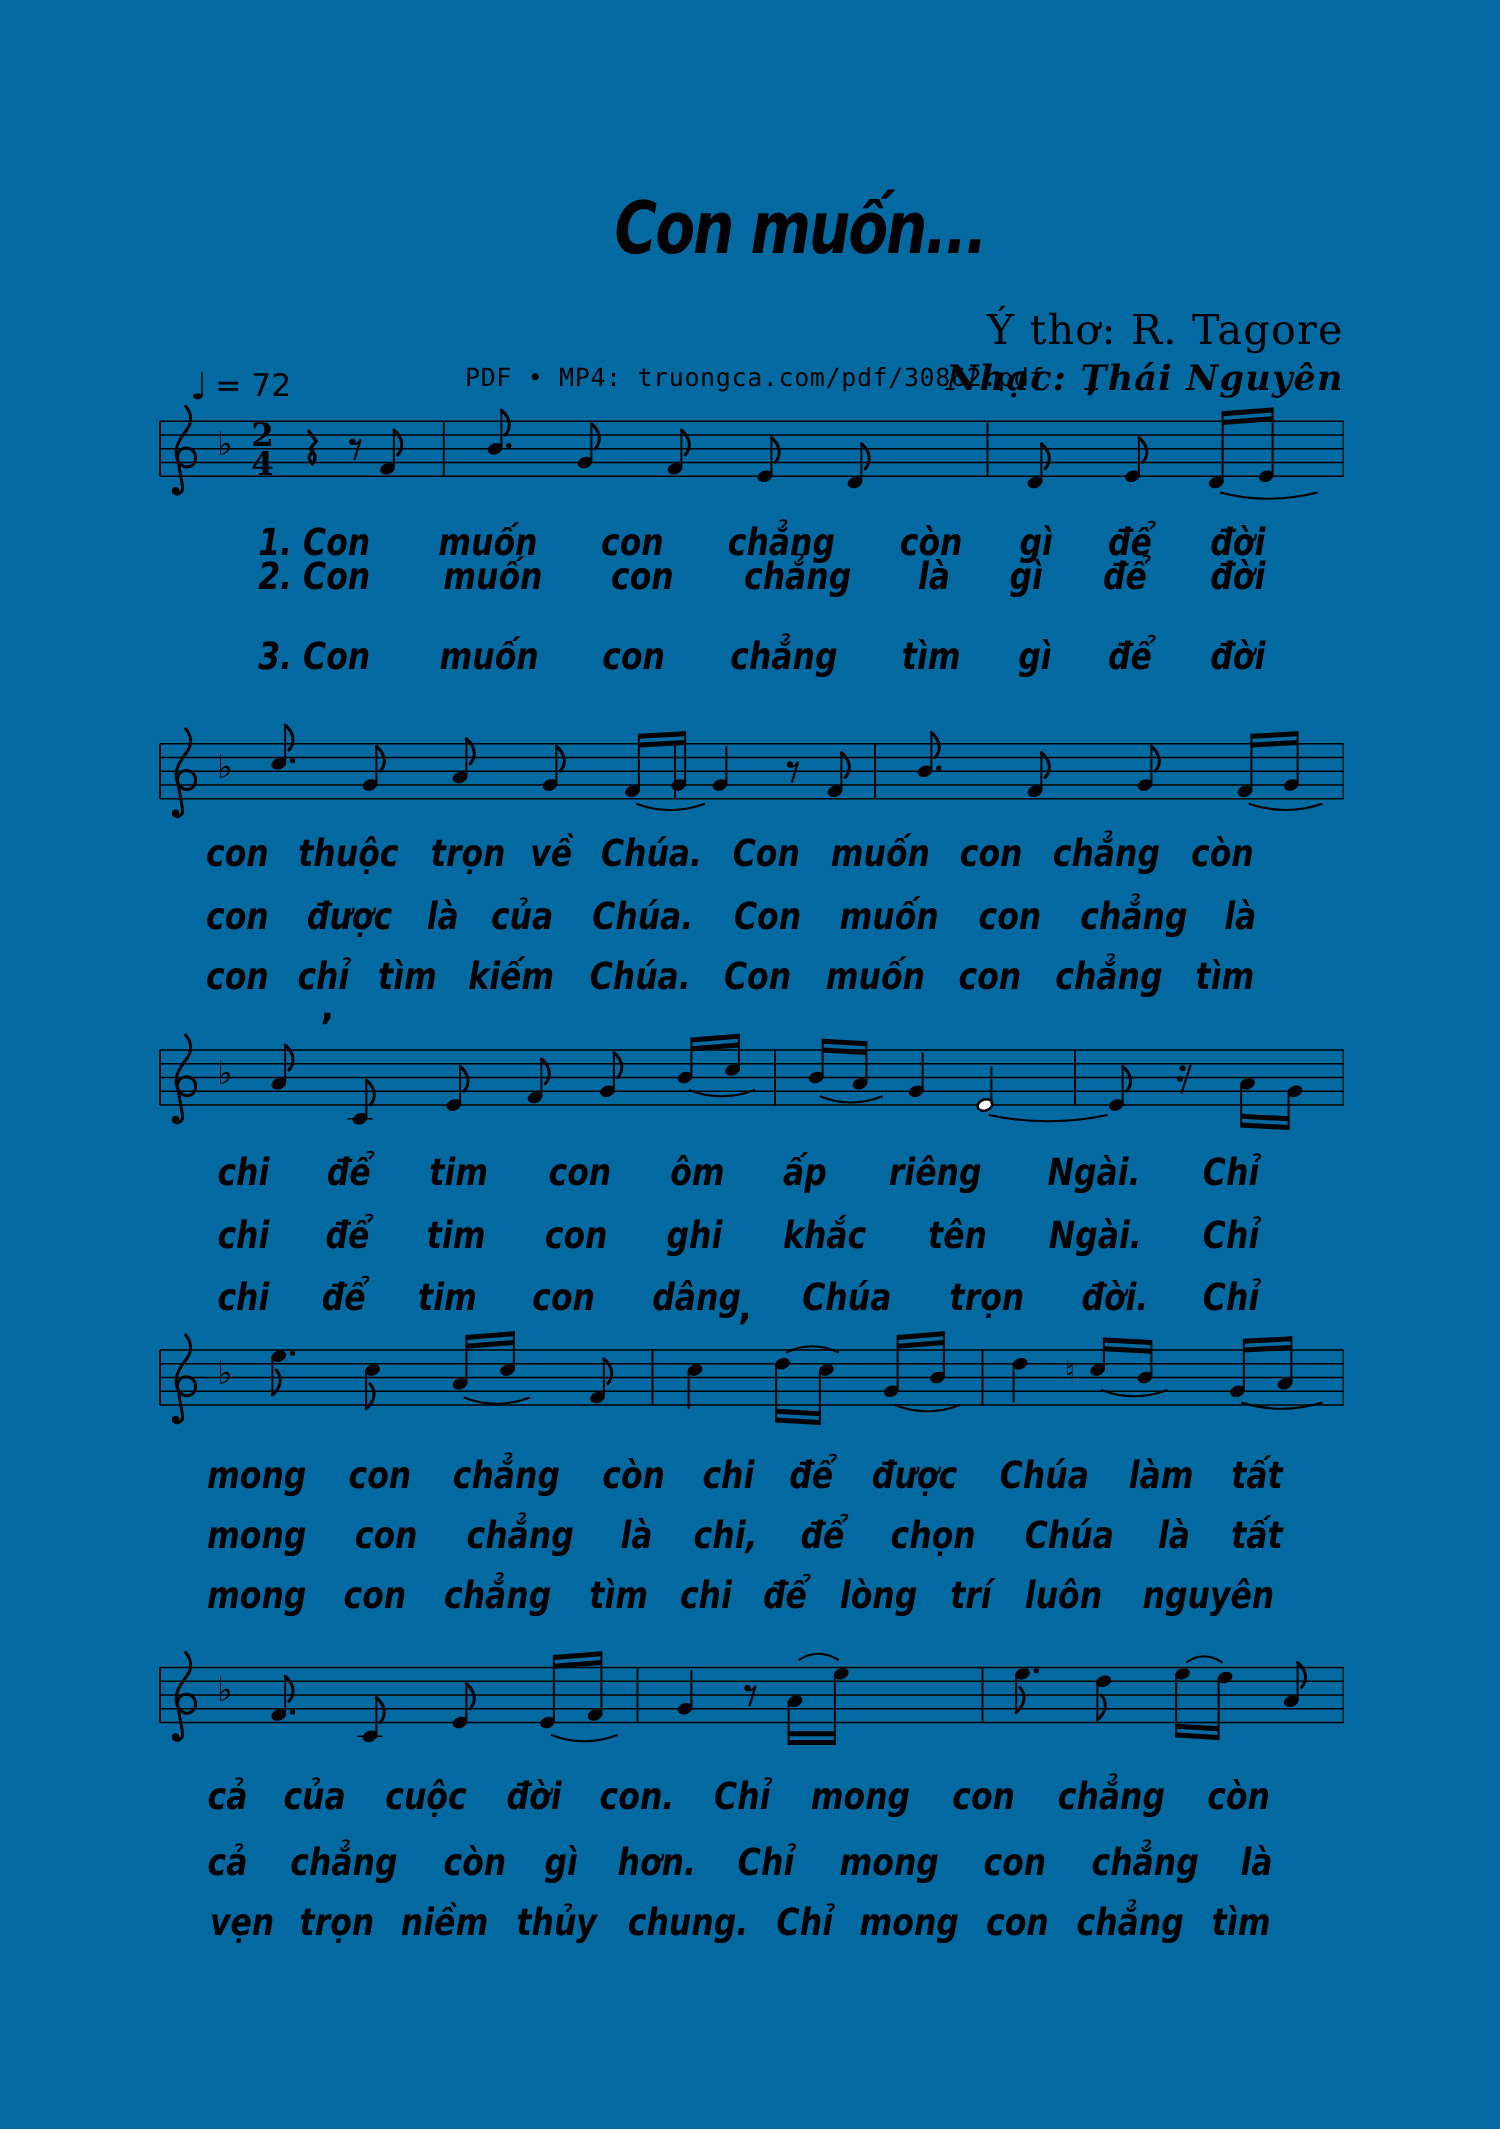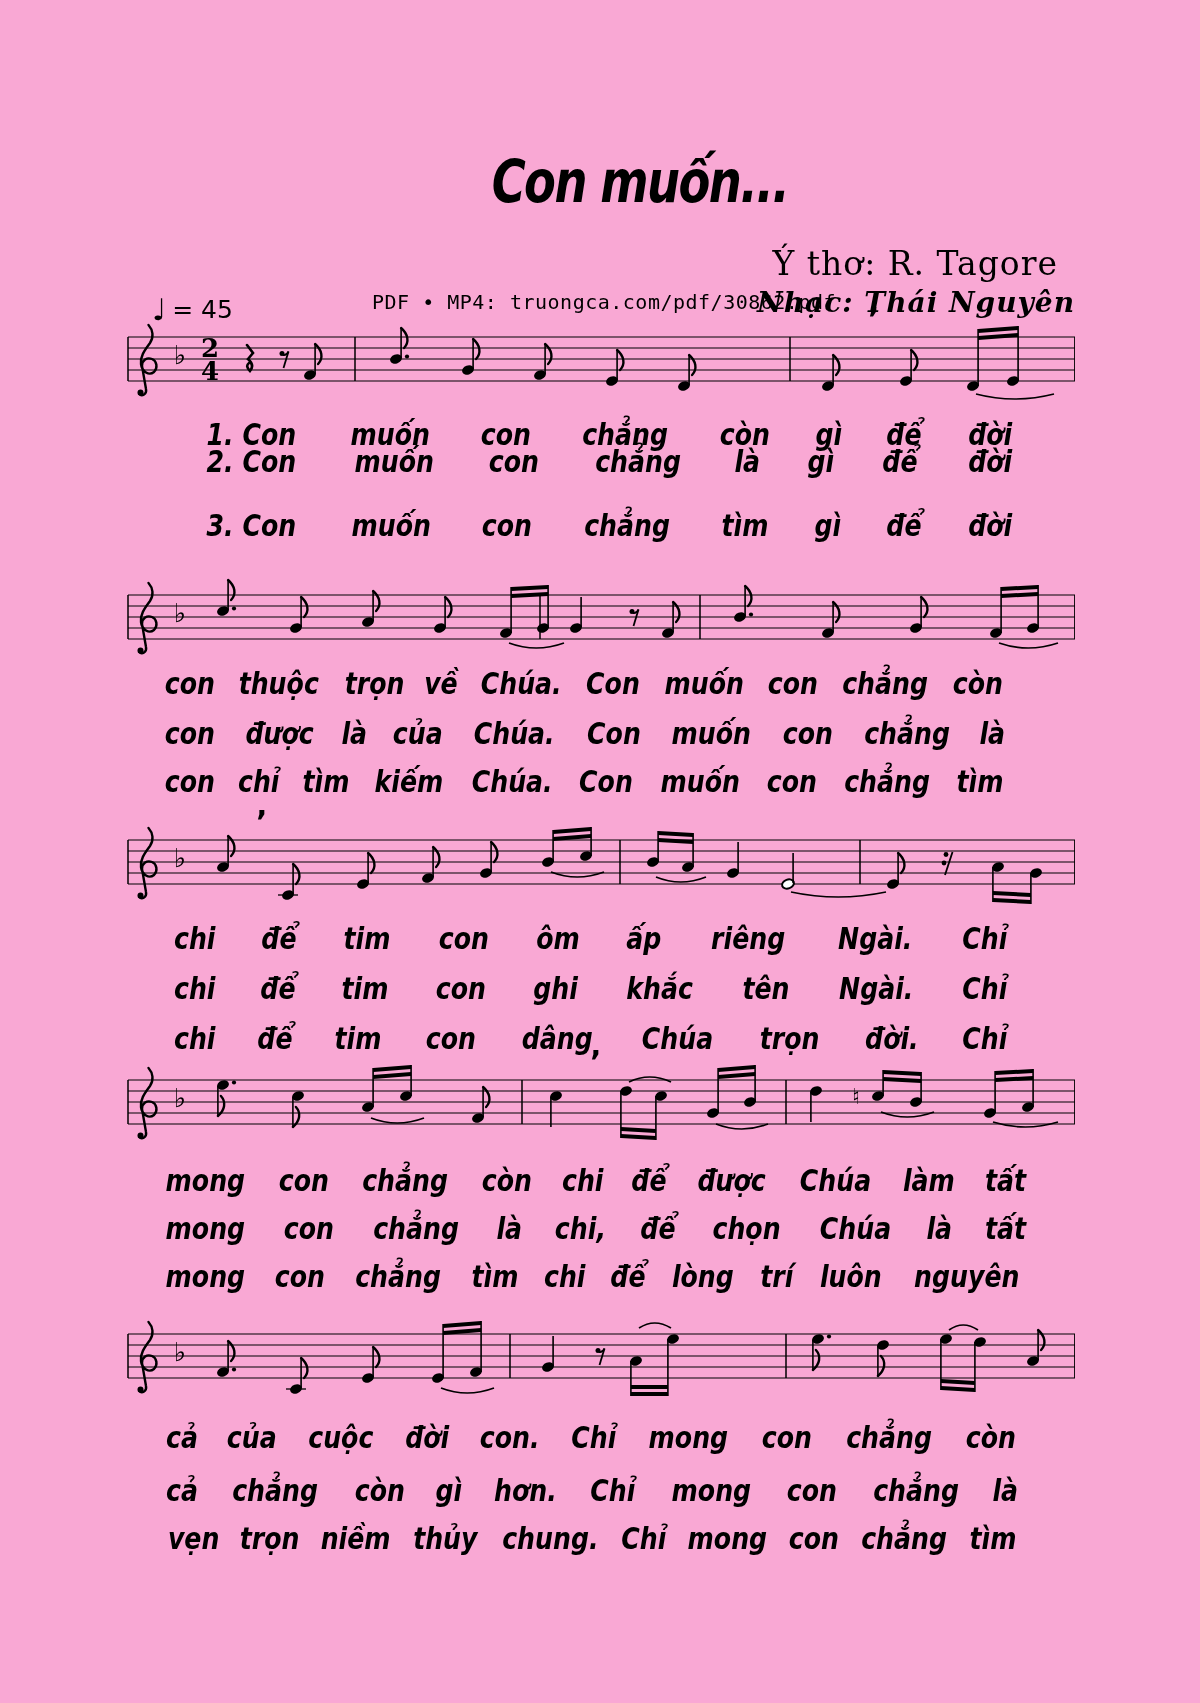--- a/index.html
+++ b/index.html
@@ -1,34 +1,34 @@
 <!DOCTYPE html>
 <html><head>
 <meta charset="utf-8">
 <style>
   html,body{margin:0;padding:0;background:#e8e8e8;}
   .page{
     position:relative;
     width:1200px;height:1703px;
     margin:0 auto;
-    background:#f9a8d4;
+    background:#0369a1;
     color:#000;
     font-family:"DejaVu Sans",sans-serif;
     overflow:hidden;
   }
   .title{
     position:absolute;top:148px;left:0;right:0;
     text-align:center;
     font-family:"DejaVu Sans",sans-serif;
     font-style:italic;font-weight:bold;
     font-size:58px;letter-spacing:-2px;
     transform:translateX(40px) scaleX(.80);
   }
   .poem-credit{
-    position:absolute;top:244px;right:142px;
+    position:absolute;top:244px;right:125px;
     font-family:"DejaVu Serif","Liberation Serif",serif;
     font-size:33px;letter-spacing:1px;
   }
   .music-credit{
     position:absolute;top:286px;right:125px;
     font-family:"DejaVu Serif","Liberation Serif",serif;
     font-style:italic;font-weight:bold;
     font-size:28px;letter-spacing:1px;text-align:center;
   }
   .link-line{
@@ -63,21 +63,21 @@
 
 <div class="page">
 
   <div class="title">Con muốn...</div>
 
   <div class="poem-credit">Ý thơ: R. Tagore</div>
   <div class="link-line">PDF • MP4: truongca.com/pdf/30862.pdf</div>
   <div class="music-credit">Nhạc: Thái Nguyên</div>
 
   <div class="tempo">
-    <span class="glyph">♩</span><span>= 45</span>
+    <span class="glyph">♩</span><span>= 72</span>
   </div>
 
   <svg class="staff-svg" style="top:302px" viewBox="-3 -35 950 130">
       <line x1="0" y1="0" x2="947" y2="0" stroke="#000" stroke-width="1.2"></line>
       <line x1="0" y1="11" x2="947" y2="11" stroke="#000" stroke-width="1.2"></line>
       <line x1="0" y1="22" x2="947" y2="22" stroke="#000" stroke-width="1.2"></line>
       <line x1="0" y1="33" x2="947" y2="33" stroke="#000" stroke-width="1.2"></line>
       <line x1="0" y1="44" x2="947" y2="44" stroke="#000" stroke-width="1.2"></line>
       <line x1="0" y1="0" x2="0" y2="44" stroke="#000" stroke-width="1.5"></line>
       <line x1="227" y1="0" x2="227" y2="44" stroke="#000" stroke-width="1.5"></line>

